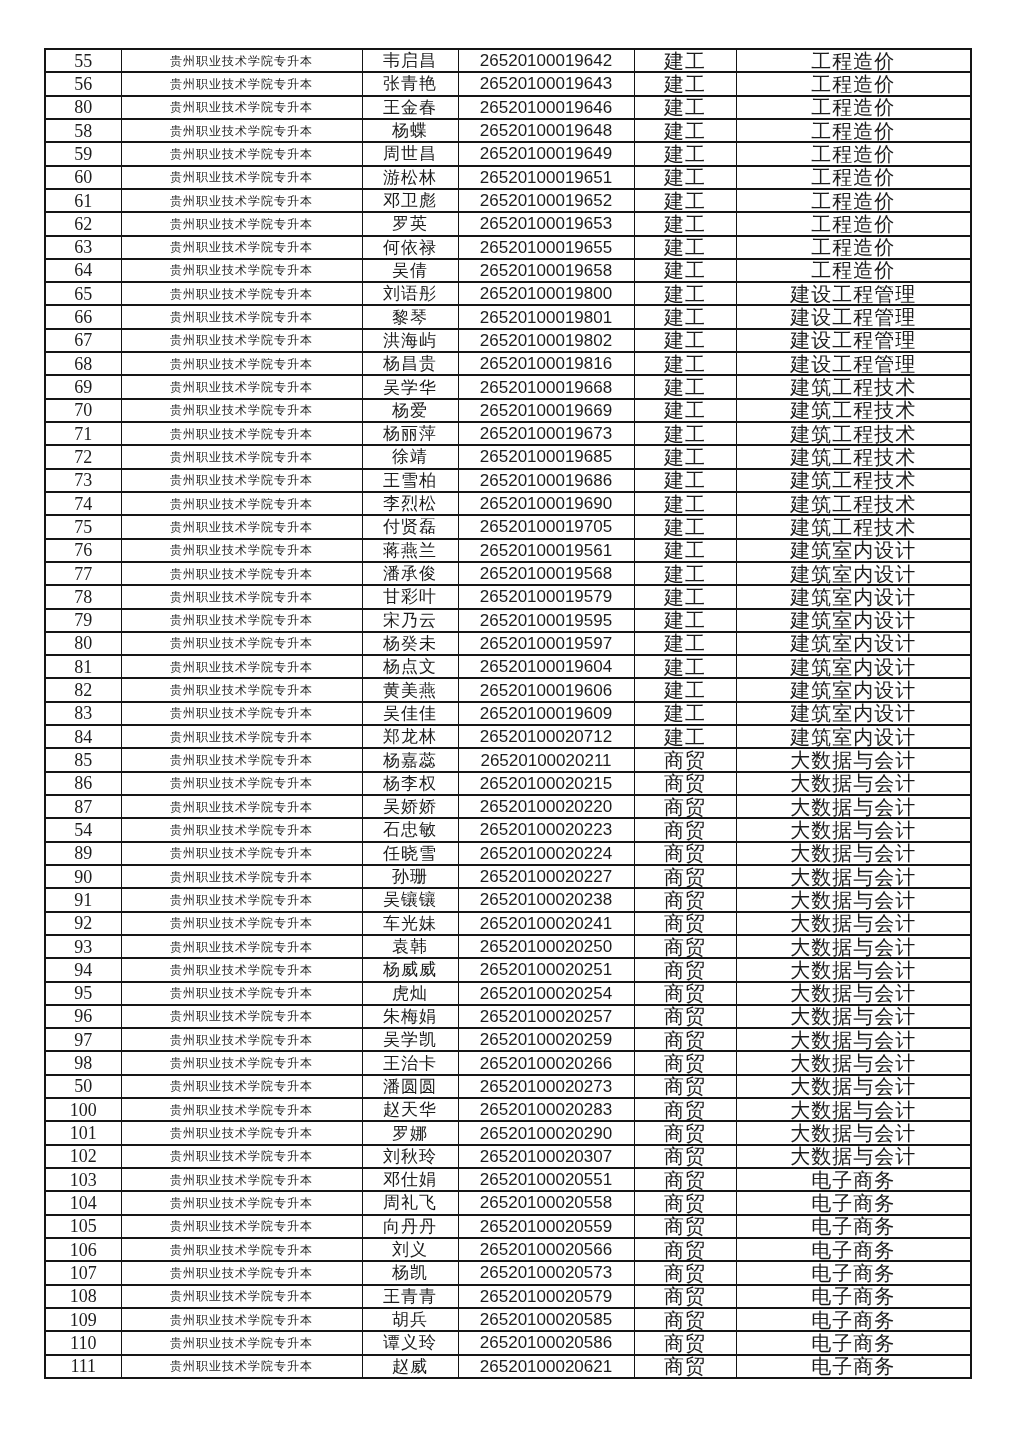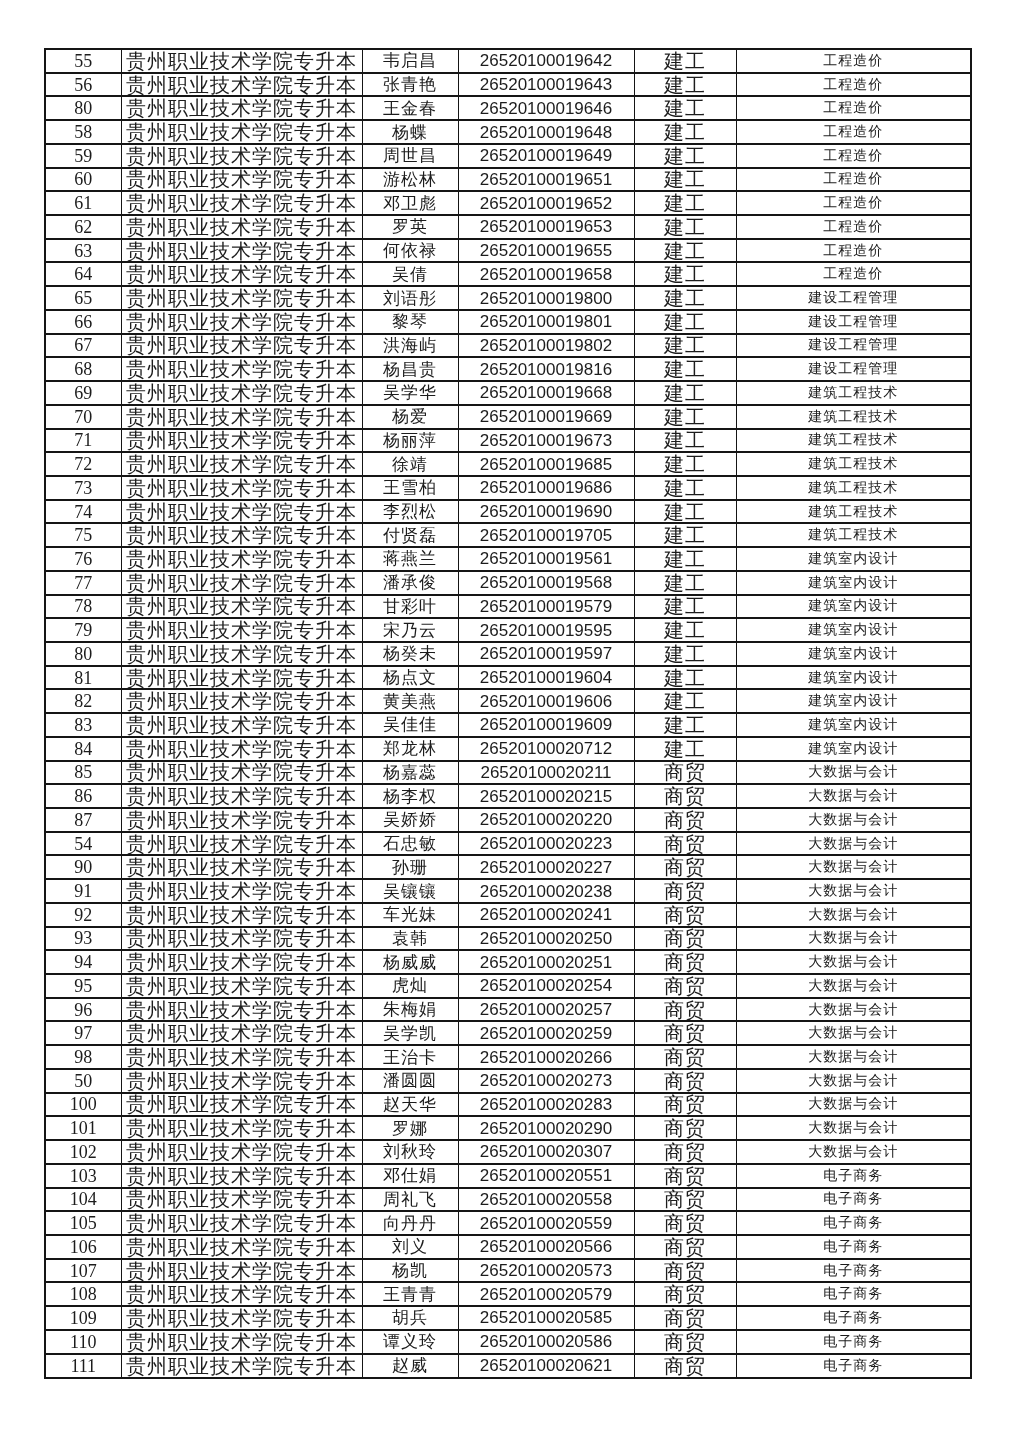--- a/index.html
+++ b/index.html
@@ -37,37 +37,37 @@
     vertical-align: middle;
     white-space: nowrap;
     overflow: hidden;
     line-height: 1;
   }
   td.col-num {
     font-size: 18px;
     font-family: "Liberation Serif", "DejaVu Serif", serif;
   }
   td.col-school {
-    font-size: 20px;
+    font-size: 12px;
     letter-spacing: 1px;
   }
   td.col-name {
     font-size: 17px;
     letter-spacing: 1px;
   }
   td.col-exam_id {
     font-size: 17px;
     font-family: "Liberation Sans", "DejaVu Sans", sans-serif;
   }
   td.col-department {
     font-size: 20px;
     letter-spacing: 1px;
   }
   td.col-major {
-    font-size: 14px;
+    font-size: 20px;
     letter-spacing: 1px;
   }
 </style>
 </head>
 <body>
 
 <div class="sheet">
   <table class="roster">
     <colgroup>
       <col style="width:76px">
@@ -344,20 +344,28 @@
         </tr>
         <tr>
           <td class="col-num">54</td>
           <td class="col-school">贵州职业技术学院专升本</td>
           <td class="col-name">石忠敏</td>
           <td class="col-exam_id">26520100020223</td>
           <td class="col-department">商贸</td>
           <td class="col-major">大数据与会计</td>
         </tr>
         <tr>
+          <td class="col-num">89</td>
+          <td class="col-school">贵州职业技术学院专升本</td>
+          <td class="col-name">任晓雪</td>
+          <td class="col-exam_id">26520100020224</td>
+          <td class="col-department">商贸</td>
+          <td class="col-major">大数据与会计</td>
+        </tr>
+        <tr>
           <td class="col-num">90</td>
           <td class="col-school">贵州职业技术学院专升本</td>
           <td class="col-name">孙珊</td>
           <td class="col-exam_id">26520100020227</td>
           <td class="col-department">商贸</td>
           <td class="col-major">大数据与会计</td>
         </tr>
         <tr>
           <td class="col-num">91</td>
           <td class="col-school">贵州职业技术学院专升本</td>

